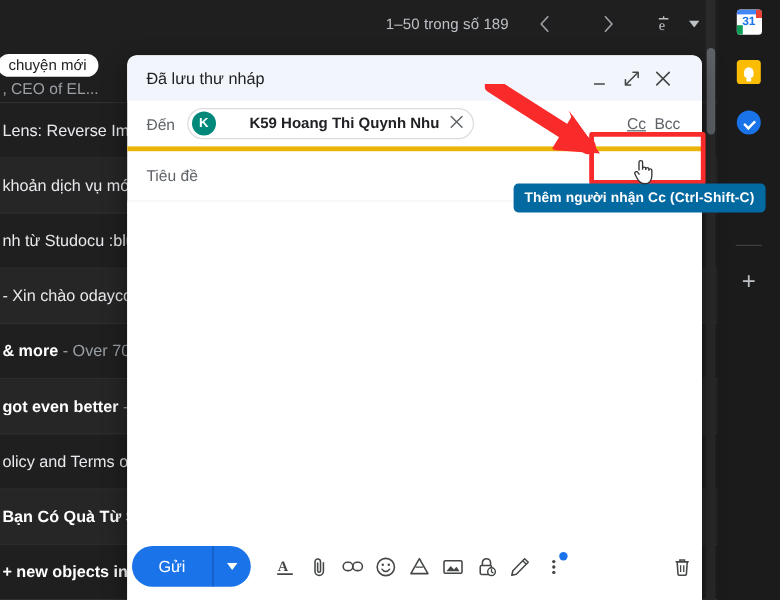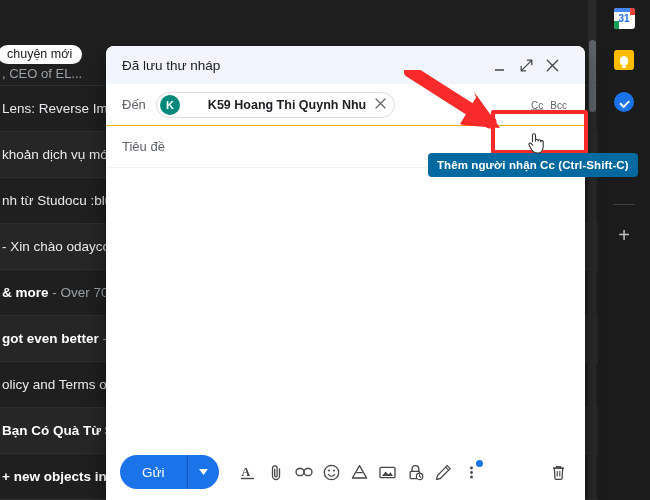--- a/index.html
+++ b/index.html
@@ -86,49 +86,49 @@
   .compose-head {
     height: 38px; background: #f2f6fc; display: flex; align-items: center;
     padding: 0 20px 0 16px; flex-shrink: 0;
   }
   .compose-title { font-size: 13.5px; color: #202124; font-weight: 400; flex: 1; }
   .win-btn { width: 26px; height: 26px; display:flex; align-items:center; justify-content:center; color:#444746; font-size:13px; }
   .win-btn.minimize { font-size: 15px; align-items: flex-end; padding-bottom: 5px; }
 
   .field-row {
     min-height: 42px; padding: 0 16px; display: flex; align-items: center;
-    border-bottom: 1px solid #eab308; position: relative; flex-shrink: 0;
+    border-bottom: 4px solid #eab308; position: relative; flex-shrink: 0;
   }
   .field-label { font-size: 13px; color: #5f6368; margin-right: 10px; }
   .chip {
     display: inline-flex; align-items: center; gap: 8px;
     border: 1px solid #dadce0; border-radius: 16px; height: 26px;
     padding: 0 8px 0 3px; background: #fff;
   }
   .chip .avatar {
     width: 20px; height: 20px; border-radius: 50%; background: #0b8043;
     background: #00897b; color: #fff; font-size: 11px; font-weight: 600;
     display: flex; align-items: center; justify-content: center;
   }
   .chip .cname { font-size: 12.5px; color: #202124; font-weight: 700; padding-left: 20px; }
   .chip .cx { color: #5f6368; font-size: 12px; padding-left: 1px; }
 
   .ccbcc {
     position: absolute; right: 18px; top: 50%; transform: translateY(-50%);
-    display: flex; gap: 7px; font-size: 10px; color: #5f6368;
+    display: flex; gap: 7px; font-size: 13px; color: #5f6368;
   }
   .ccbcc .cc { text-decoration: underline; }
 
   .subject-row { height: 42px; padding: 0 16px; display:flex; align-items:center; border-bottom: 1px solid #f1f3f4; flex-shrink:0;}
   .subject-ph { font-size: 13px; color: #5f6368; }
 
   .body-area { flex: 1; background: #fff; }
 
   .compose-foot {
-    height: 56px; display: flex; align-items: center; padding: 0 14px; gap: 0px;
+    height: 56px; display: flex; align-items: center; padding: 0 4px; gap: 0px;
     background: #fff; flex-shrink: 0;
   }
   .send-btn {
     height: 34px; background: #1a73e8; border-radius: 18px; display: flex; align-items: center;
     color: #fff; font-size: 13.5px; font-weight: 500; overflow: hidden;
   }
   .send-btn .lbl { padding: 0 22px; }
   .send-btn .sep { width: 1px; height: 34px; background: #1558b8; }
   .send-btn .arr { padding: 0 11px; font-size: 8px; }
 
@@ -154,20 +154,45 @@
 
   .cursor { position: absolute; left: 527px; top: 132px; width: 18px; height: 24px; pointer-events: none; }
 </style>
 </head>
 <body>
 
 <div id="screen">
 
   <div class="mail-bg"></div>
 
+  <div class="topbar">
+    <span class="count-label">1–50 trong số 189</span>
+    <div class="nav-arrow">
+      <svg width="9" height="14" viewBox="0 0 9 14">
+          <path d="M7.5 1 2 7l5.5 6" stroke="#9aa0a6" stroke-width="1.4" fill="none" stroke-linecap="round" stroke-linejoin="round"></path>
+        </svg>
+    </div>
+    <div class="nav-arrow" style="margin-left:22px">
+      <svg width="9" height="14" viewBox="0 0 9 14">
+          <path d="M1.5 1 7 7l-5.5 6" stroke="#9aa0a6" stroke-width="1.4" fill="none" stroke-linecap="round" stroke-linejoin="round"></path>
+        </svg>
+    </div>
+    <div class="kbd-icon" style="margin-left:16px">
+      <svg width="13" height="15" viewBox="0 0 13 15">
+        <text x="2" y="12" font-family="Liberation Serif, serif" font-size="12" fill="#bdc1c6">e</text>
+        <path d="M2 2.6h8" stroke="#bdc1c6" stroke-width="1.1"></path>
+        <path d="M6 .6v1.6" stroke="#bdc1c6" stroke-width="1.1"></path>
+      </svg>
+    </div>
+    <div class="caret-dn">
+      <svg width="9" height="6" viewBox="0 0 9 6">
+          <path d="M0 0h9L4.5 6z" fill="#bdc1c6"></path>
+        </svg>
+    </div>
+  </div>
 
   <div class="list">
     <div class="row first">
       <div class="row-stack">
         <span class="pill">chuyện mới</span>
         <span class="sub">, CEO of EL...</span>
       </div>
     </div>
     <div class="row">
       <span class="txt">Lens: Reverse Ima</span>

